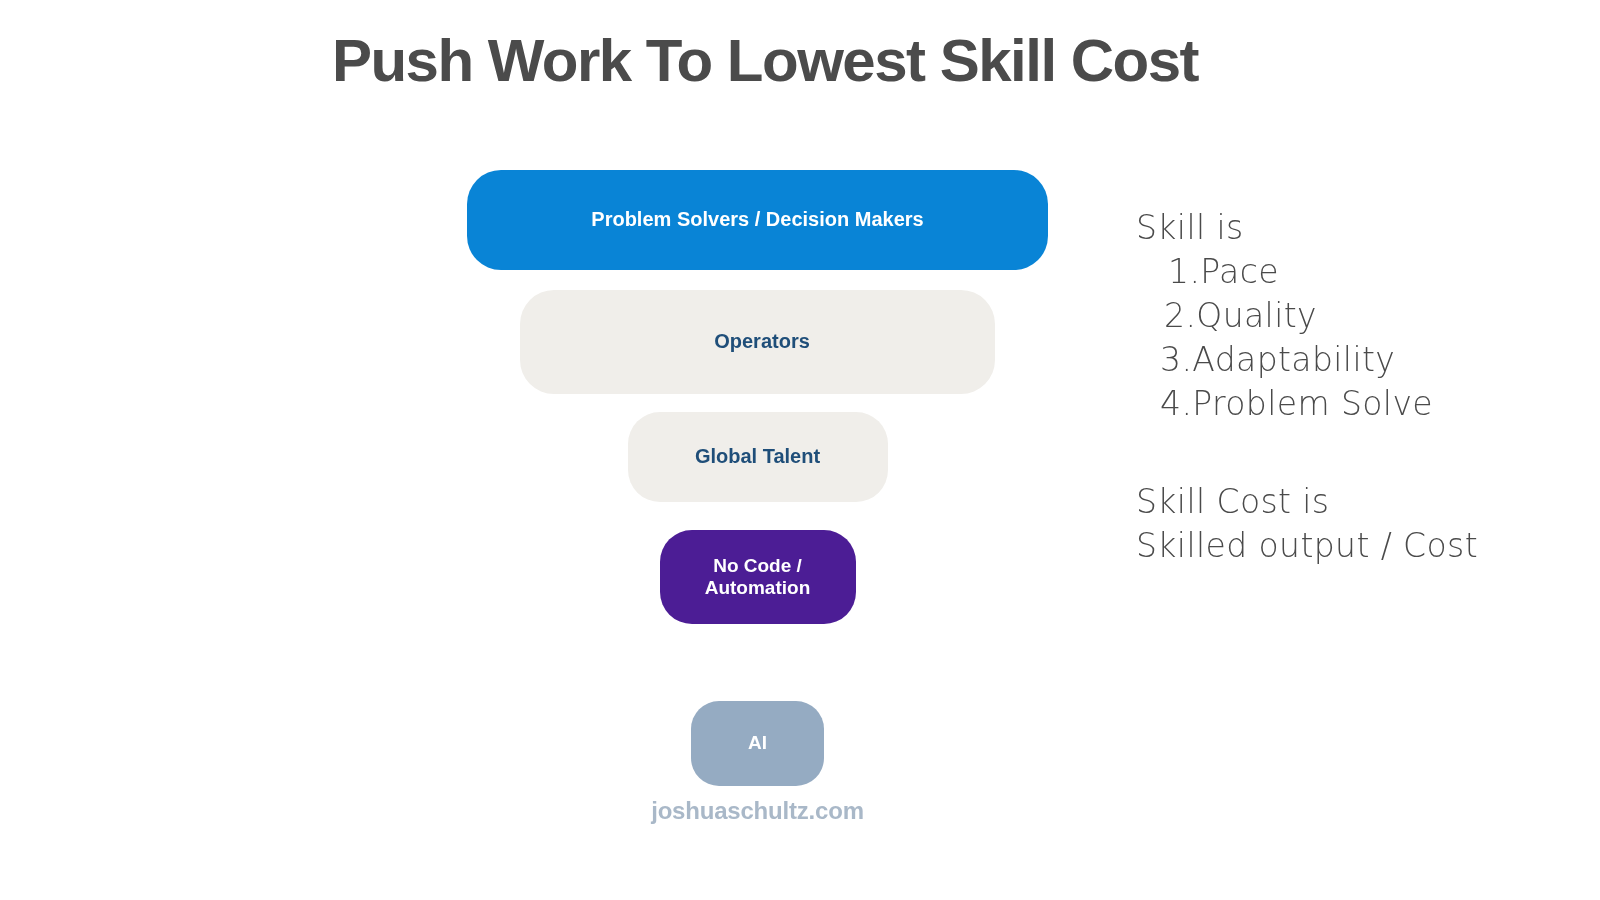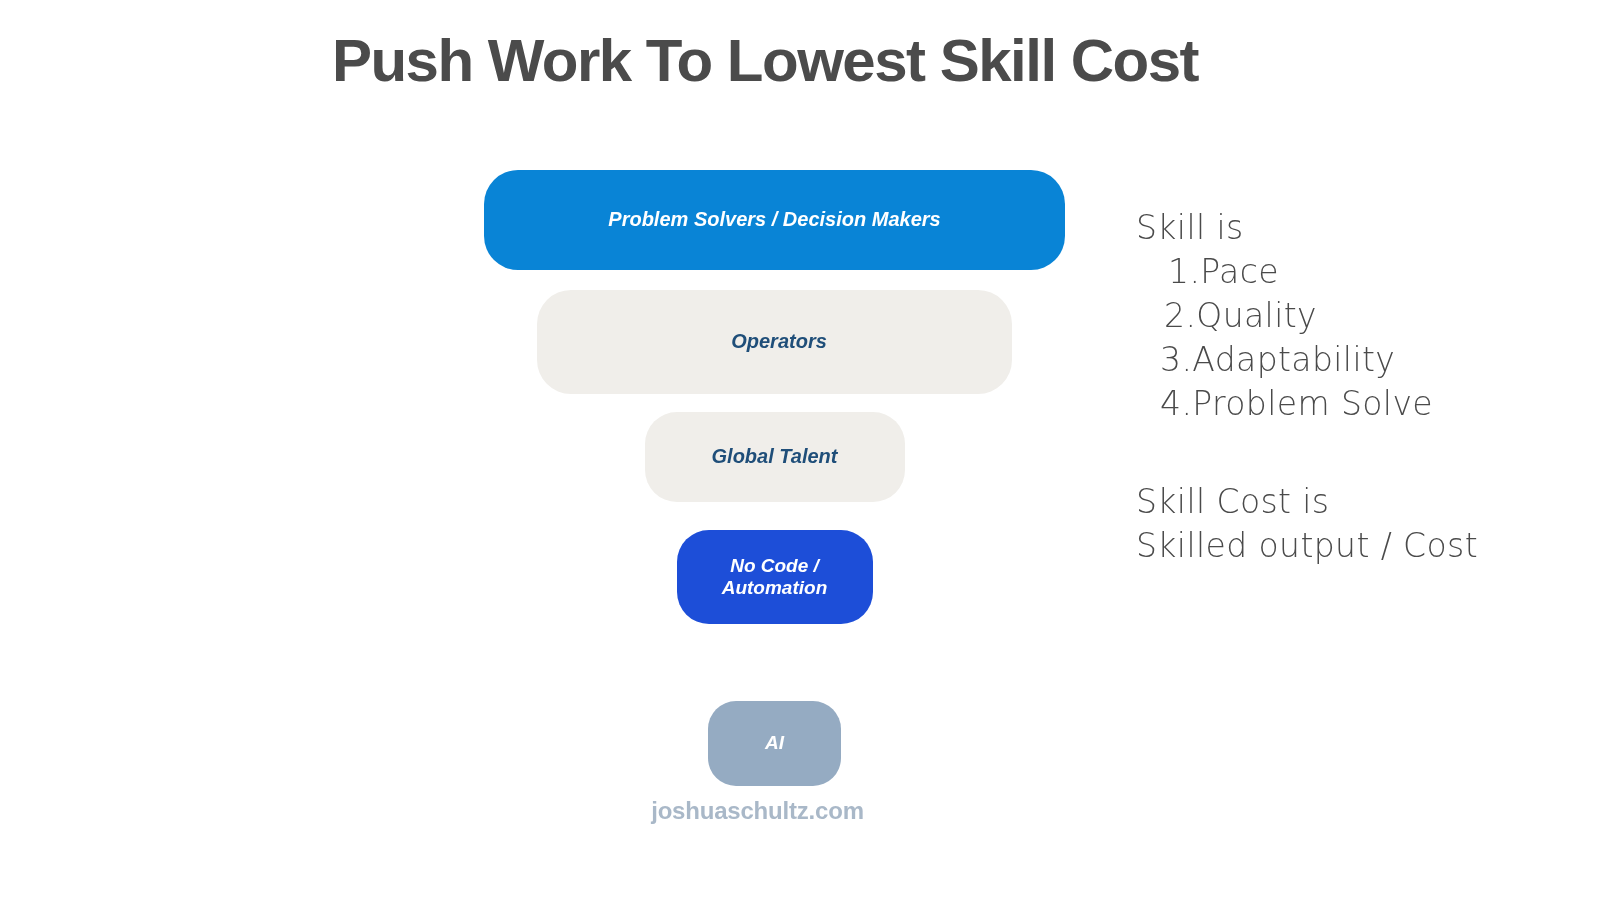--- a/index.html
+++ b/index.html
@@ -31,24 +31,23 @@
     font-weight: 700;
     letter-spacing: -1.5px;
     color: #4b4b4b;
     line-height: 1.1;
     white-space: nowrap;
   }
 
   
   #funnel {
     position: absolute;
-    left: 17px;
+    left: 0;
     top: 170px;
     width: 1515px;
-    font-style: italic;
   }
 
   .funnel-row {
     display: flex;
     justify-content: center;
     align-items: center;
   }
 
   .funnel-stage {
     display: flex;
@@ -135,21 +134,21 @@
     <div class="gap-1"></div>
 
     <div class="funnel-row">
       <div class="funnel-stage stage-2" id="stage2" style="background: rgb(240, 238, 234); color: rgb(31, 78, 121);">
         <span class="stage-label">Global Talent</span>
       </div>
     </div>
     <div class="gap-2"></div>
 
     <div class="funnel-row">
-      <div class="funnel-stage stage-3" id="stage3" style="background: #1d4ed8; color: rgb(255, 255, 255);">
+      <div class="funnel-stage stage-3" id="stage3" style="background: #4c1d95; color: rgb(255, 255, 255);">
         <span class="stage-label">No Code /
 Automation</span>
       </div>
     </div>
     <div class="gap-3"></div>
 
     <div class="funnel-row">
       <div class="funnel-stage stage-4" id="stage4" style="background: rgb(149, 171, 194); color: rgb(255, 255, 255);">
         <span class="stage-label">AI</span>
       </div>

